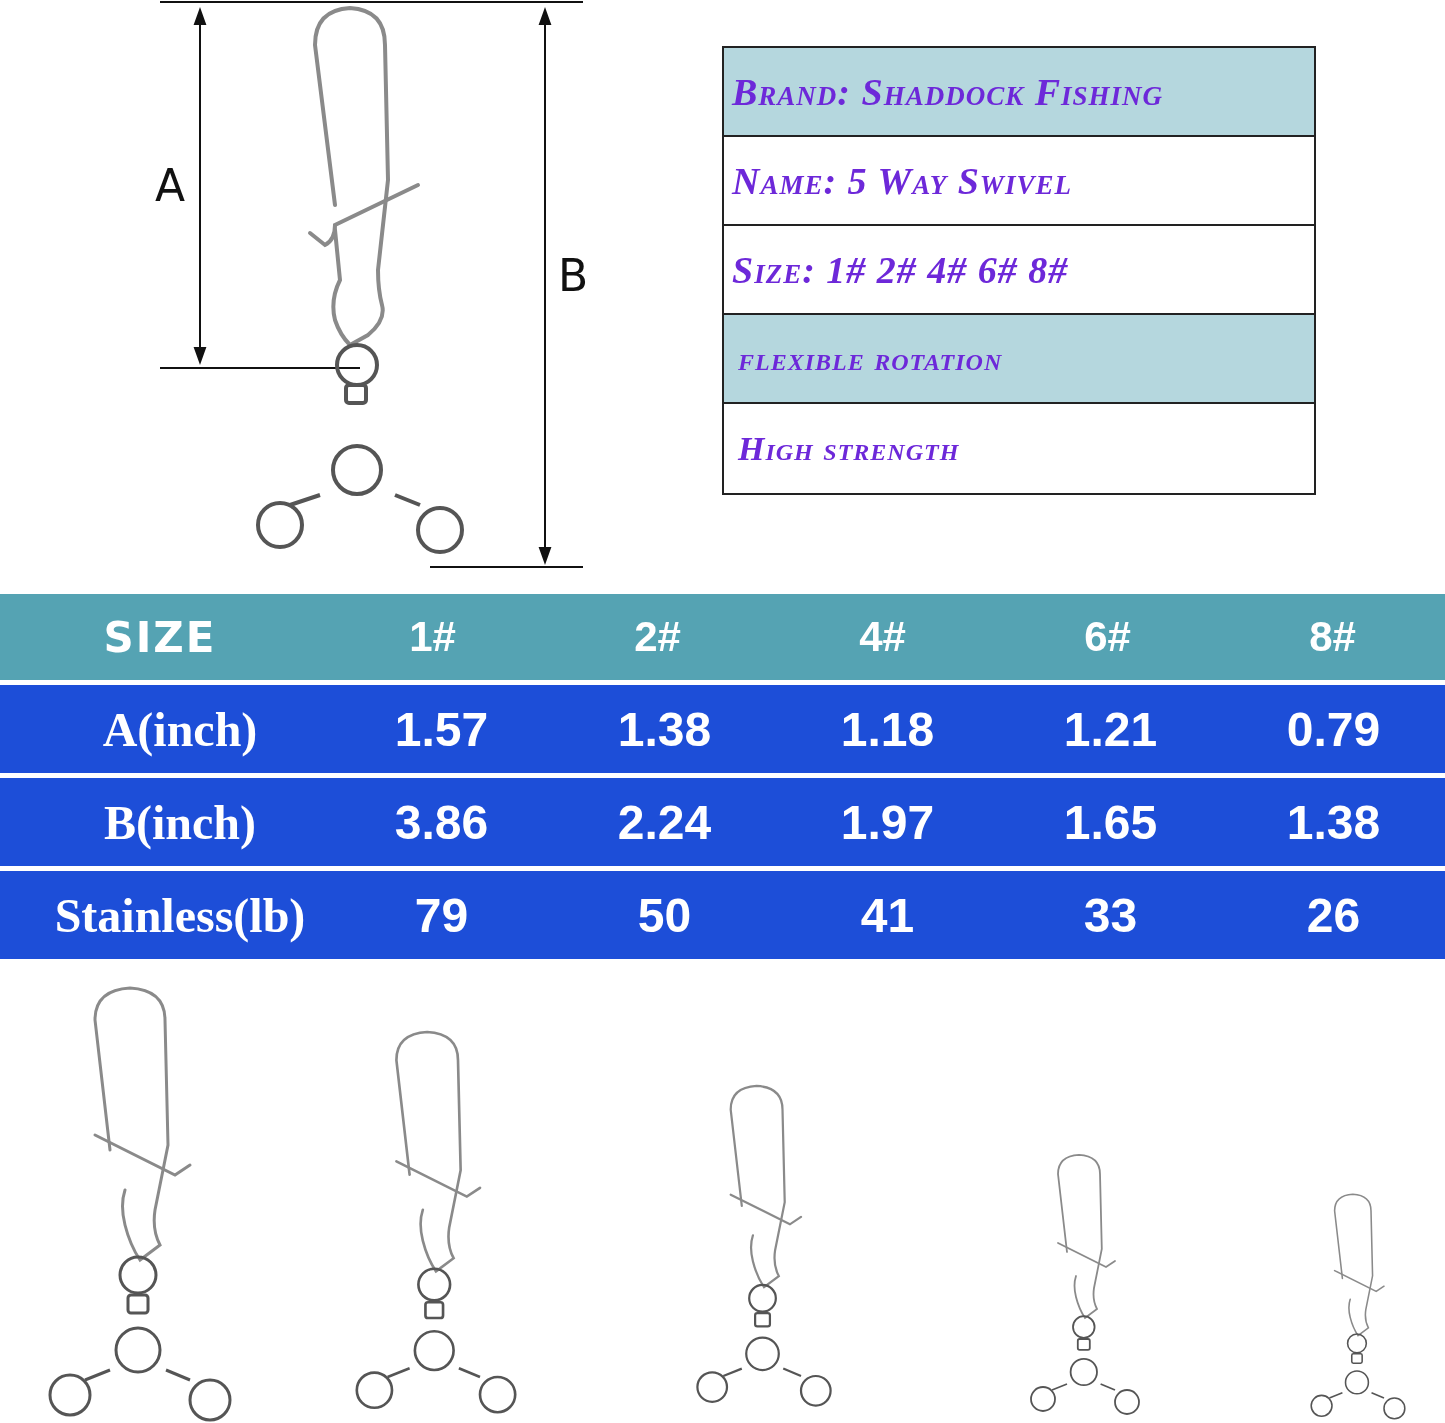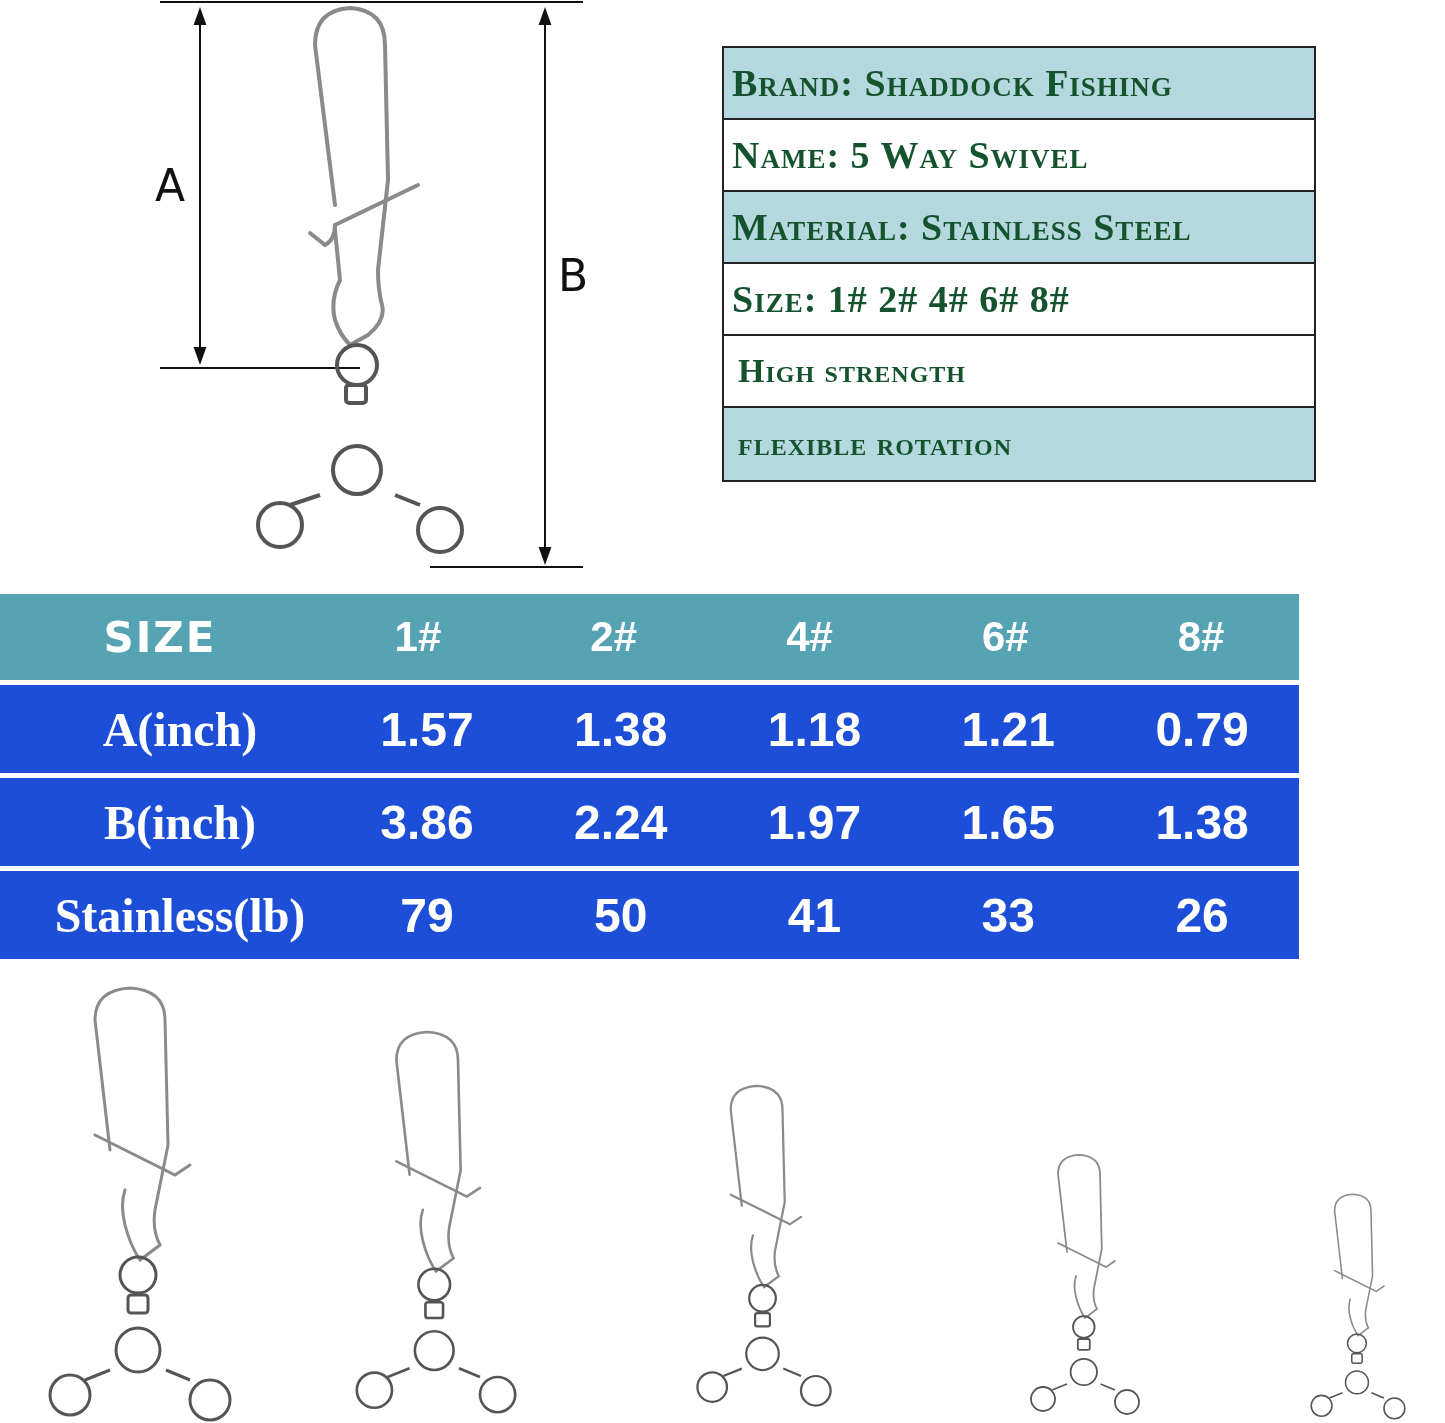--- a/index.html
+++ b/index.html
@@ -2,27 +2,27 @@
 <html><head>
 <meta charset="utf-8">
 <style>
   html, body { margin: 0; padding: 0; background: #ffffff; }
   body { width: 1445px; height: 1423px; position: relative; overflow: hidden; font-family: "Liberation Sans", sans-serif; }
 
   .diagram { position: absolute; left: 150px; top: 0; width: 450px; height: 580px; }
   .dim-label { position: absolute; font-family: "DejaVu Sans", sans-serif; font-size: 44px; color: #111; }
 
   .spec-box { position: absolute; left: 722px; top: 46px; width: 590px; border: 2px solid #222; background: #fff; }
-  .spec-row { height: 72px; border-bottom: 2px solid #222; display: flex; align-items: center; padding-left: 8px; box-sizing: border-box;
-              font-family: "Liberation Serif", serif; font-weight: bold; font-variant: small-caps; font-size: 38px; color: #14532d; letter-spacing: 1px; }
+  .spec-row { height: 89px; border-bottom: 2px solid #222; display: flex; align-items: center; padding-left: 8px; box-sizing: border-box;
+              font-family: "Liberation Serif", serif; font-weight: bold; font-variant: small-caps; font-size: 38px; color: #6d28d9; letter-spacing: 1px; font-style: italic; }
   .spec-row:last-child { border-bottom: none; }
   .spec-row.shaded { background: #b5d7de; }
   .spec-row.lower { font-size: 34px; padding-left: 14px; }
 
-  .size-table { position: absolute; left: 0; top: 594px; width: 1299px; }
+  .size-table { position: absolute; left: 0; top: 594px; width: 1445px; }
   .tr { display: flex; align-items: center; color: #fff; margin-bottom: 5px; }
   .tr.header { background: #55a3b3; height: 86px; }
   .tr.body { background: #1d4ed8; height: 88px; }
   .tr .th { width: 330px; text-align: center; font-family: "Liberation Serif", serif; font-weight: bold; font-size: 48px; padding-left: 30px; box-sizing: border-box; }
   .tr.header .th { font-family: "DejaVu Sans", sans-serif; font-size: 42px; letter-spacing: 2px; padding-left: 0; width: 320px; }
   .tr .td { flex: 1; text-align: center; font-family: "Liberation Sans", sans-serif; font-weight: bold; font-size: 48px; }
   .tr.header .td { font-size: 42px; }
 
   .products { position: absolute; left: 0; top: 975px; width: 1445px; height: 448px; }
 </style>
@@ -56,24 +56,23 @@
       <circle cx="290" cy="530" r="22"></circle>
     </g>
   </svg>
   <span class="dim-label" style="left: 5px; top: 160px;">A</span>
   <span class="dim-label" style="left: 408px; top: 250px;">B</span>
 </div>
 
 <div class="spec-box">
   <div class="spec-row shaded">Brand:  Shaddock Fishing</div>
   <div class="spec-row">Name:  5 Way Swivel</div>
-  <div class="spec-row shaded">Material: Stainless Steel</div>
   <div class="spec-row">Size:  1# 2# 4# 6# 8#</div>
+  <div class="spec-row shaded lower">flexible rotation</div>
   <div class="spec-row lower">High strength</div>
-  <div class="spec-row shaded lower">flexible rotation</div>
 </div>
 
 <div class="size-table">
   <div class="tr header">
     <div class="th">SIZE</div>
     <div class="td">1#</div>
     <div class="td">2#</div>
     <div class="td">4#</div>
     <div class="td">6#</div>
     <div class="td">8#</div>

